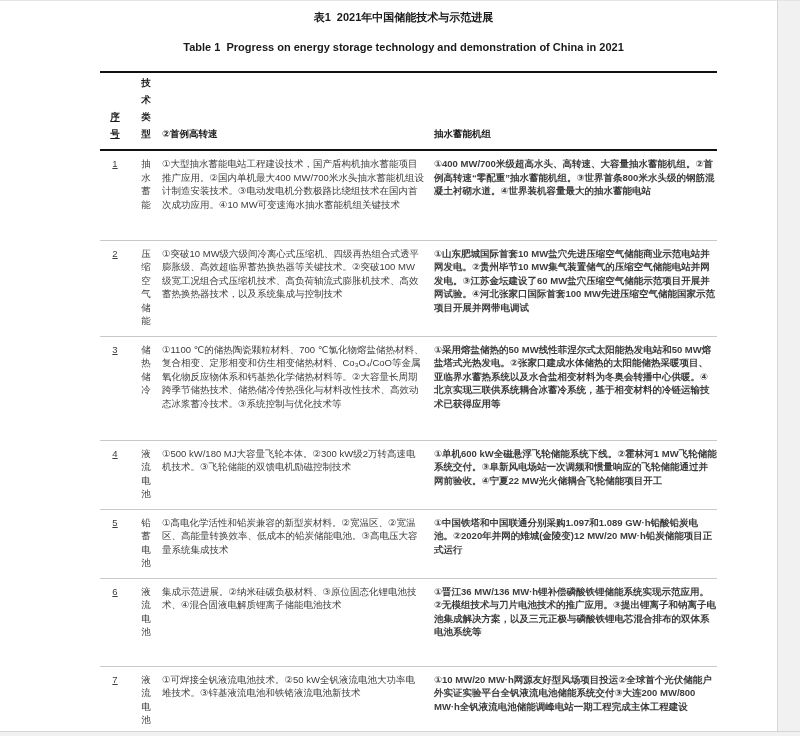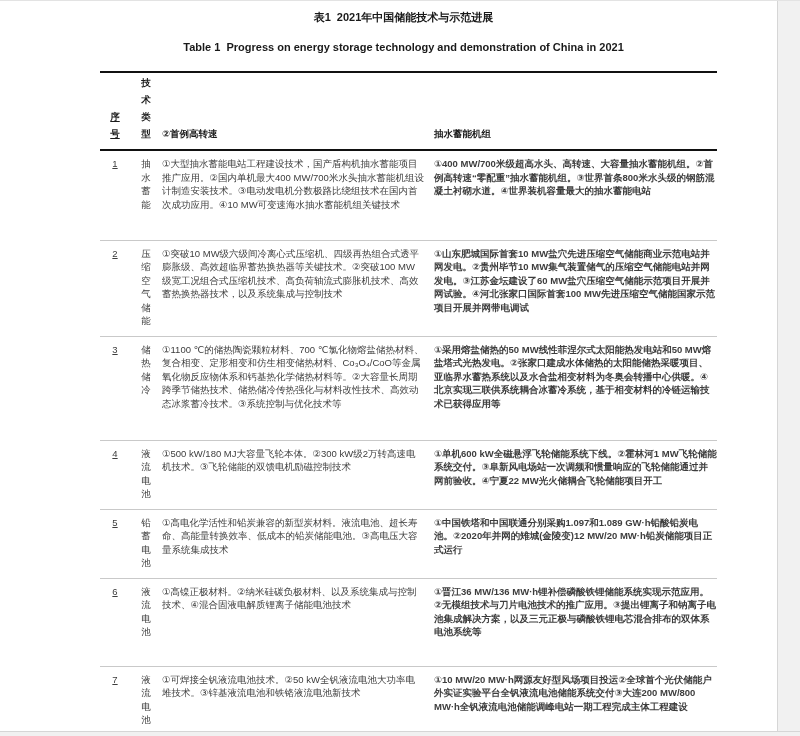--- a/index.html
+++ b/index.html
@@ -151,29 +151,29 @@
               <div class="vtext">液流电池</div>
             </td>
           <td class="c-tech">①500 kW/180 MJ大容量飞轮本体。②300 kW级2万转高速电机技术。③飞轮储能的双馈电机励磁控制技术</td>
           <td class="c-demo">①单机600 kW全磁悬浮飞轮储能系统下线。②霍林河1 MW飞轮储能系统交付。③阜新风电场站一次调频和惯量响应的飞轮储能通过并网前验收。④宁夏22 MW光火储耦合飞轮储能项目开工</td>
         </tr>
         <tr style="height:67px">
           <td class="c-num">5</td>
           <td class="c-type">
               <div class="vtext">铅蓄电池</div>
             </td>
-          <td class="c-tech">①高电化学活性和铅炭兼容的新型炭材料。液流电池、超长寿命、高能量转换效率、低成本的铅炭储能电池。③高电压大容量系统集成技术</td>
+          <td class="c-tech">①高电化学活性和铅炭兼容的新型炭材料。②宽温区、②宽温区、高能量转换效率、低成本的铅炭储能电池。③高电压大容量系统集成技术</td>
           <td class="c-demo">①中国铁塔和中国联通分别采购1.097和1.089 GW·h铅酸铅炭电池。②2020年并网的雉城(金陵变)12 MW/20 MW·h铅炭储能项目正式运行</td>
         </tr>
         <tr style="height:88px">
           <td class="c-num">6</td>
           <td class="c-type">
               <div class="vtext">液流电池</div>
             </td>
-          <td class="c-tech">①高镍正极材料。②纳米硅碳负极材料、以及系统集成与控制技术、④混合固液电解质锂离子储能电池技术</td>
+          <td class="c-tech">集成示范进展。②纳米硅碳负极材料、③原位固态化锂电池技术、④混合固液电解质锂离子储能电池技术</td>
           <td class="c-demo">①晋江36 MW/136 MW·h锂补偿磷酸铁锂储能系统实现示范应用。②无模组技术与刀片电池技术的推广应用。③提出锂离子和钠离子电池集成解决方案，以及三元正极与磷酸铁锂电芯混合排布的双体系电池系统等</td>
         </tr>
         <tr style="height:71px">
           <td class="c-num">7</td>
           <td class="c-type">
               <div class="vtext">液流电池</div>
             </td>
           <td class="c-tech">①可焊接全钒液流电池技术。②50 kW全钒液流电池大功率电堆技术。③锌基液流电池和铁铬液流电池新技术</td>
           <td class="c-demo">①10 MW/20 MW·h网源友好型风场项目投运②全球首个光伏储能户外实证实验平台全钒液流电池储能系统交付③大连200 MW/800 MW·h全钒液流电池储能调峰电站一期工程完成主体工程建设</td>
         </tr>

